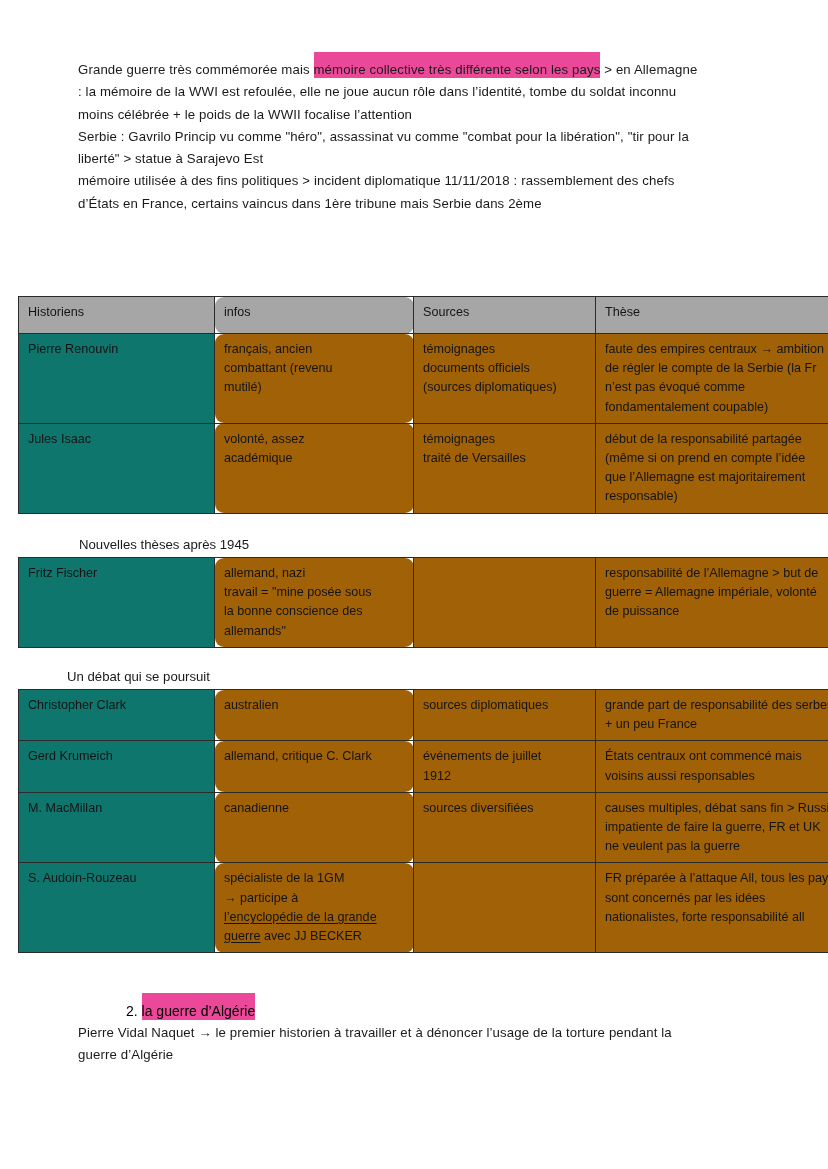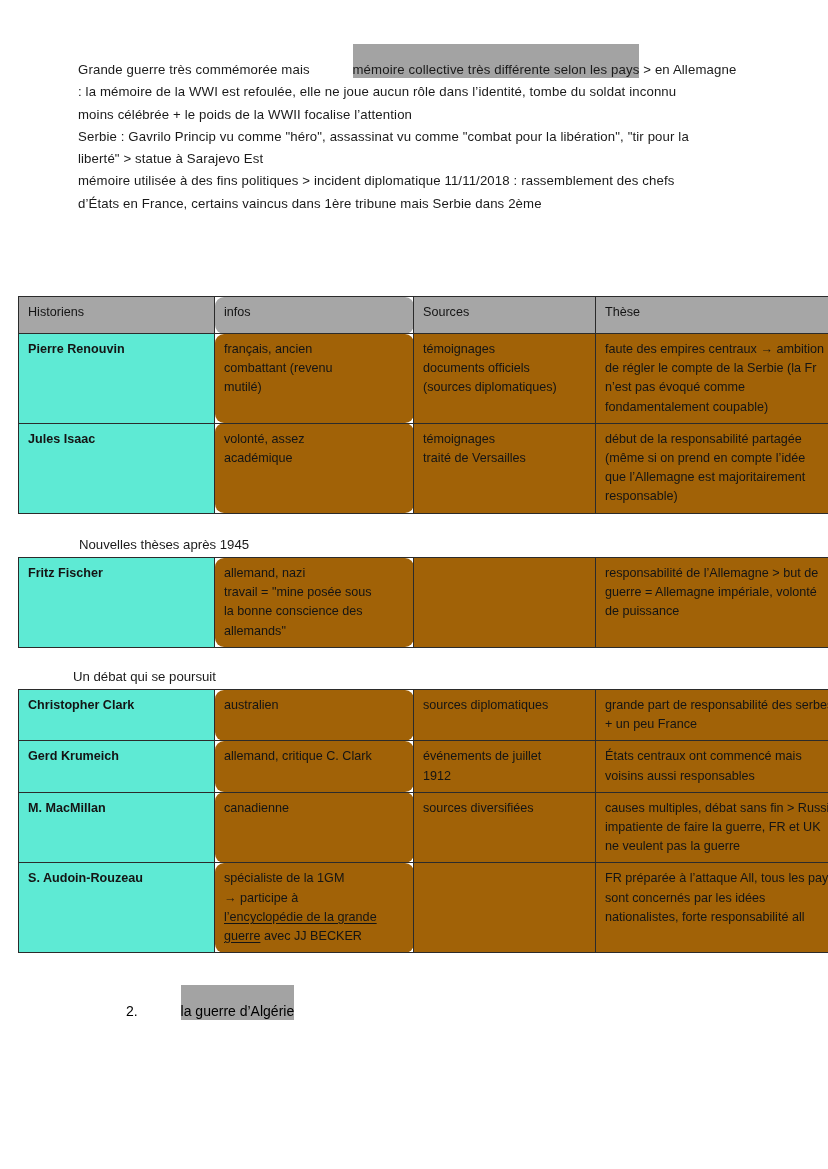--- a/index.html
+++ b/index.html
@@ -26,23 +26,22 @@
   
   .body-text {
     position: absolute;
     font-size: 13.2px;
     line-height: 22.3px;
     letter-spacing: 0.01em;
     color: #1a1a1a;
     white-space: pre-wrap;
   }
   .hl {
-    background: #a3a3a3;
-    padding: 18px 0 1px 0;
-    margin-left: 39px;
+    background: #ec4899;
+    padding: 10px 0 1px 0;
   }
 
   
   .section-caption {
     position: absolute;
     font-size: 13.2px;
     line-height: 18px;
     color: #1a1a1a;
     white-space: nowrap;
   }
@@ -62,41 +61,40 @@
     padding: 6px 8px 6px 9px;
     text-align: left;
     font-weight: normal;
   }
   .tbl th {
     background: #a6a6a6;
     height: 24px;
     margin-top: 8px;
   }
   .tbl td.name {
-    background: #5eead4;
-    font-weight: bold;
+    background: #0f766e;
   }
   .tbl td.plain {
     background: #a16207;
   }
   .c1 { width: 178px; }
   .c2 { width: 181px; border-radius: 9px; }
   .c3 { width: 164px; }
   .c4 { width: 266px; }
 
   .cellline { display: block; }
   .uline { text-decoration: underline; text-underline-offset: 2px; }
 
   
   #intro-block      { left: 78px;  top: 59px;  width: 662px; }
   #cap-entre-deux   { left: 80px;  top: 276px; }
   #table-entre-deux { left: 18px;  top: 296px; width: 789px; }
   #cap-apres-1945   { left: 79px;  top: 536px; }
   #table-apres-1945 { left: 18px;  top: 557px; width: 789px; }
-  #cap-debat        { left: 73px;  top: 668px; }
+  #cap-debat        { left: 67px;  top: 668px; }
   #table-debat      { left: 18px;  top: 689px; width: 789px; }
   #heading-algerie  { left: 126px; top: 1001px; }
   #algerie-block    { left: 78px;  top: 1022px; width: 662px; }
 
   .heading-num {
     position: absolute;
     font-size: 14px;
     line-height: 20px;
     white-space: nowrap;
   }
@@ -238,14 +236,15 @@
             <span class="cellline">FR préparée à l’attaque All, tous les pays</span>
             <span class="cellline">sont concernés par les idées</span>
             <span class="cellline">nationalistes, forte responsabilité all</span>
           </td>
       </tr>
     </tbody>
   </table>
 
   <div class="heading-num" id="heading-algerie"><span>2.</span><span>&nbsp;</span><span class="hl">la guerre d’Algérie</span></div>
 
+  <div class="body-text" id="algerie-block"><span style="display: block;"><span>Pierre Vidal Naquet → le premier historien à travailler et à dénoncer l’usage de la torture pendant la</span></span><span style="display: block;"><span>guerre d’Algérie</span></span></div>
 
 </div>
 
 </body></html>

